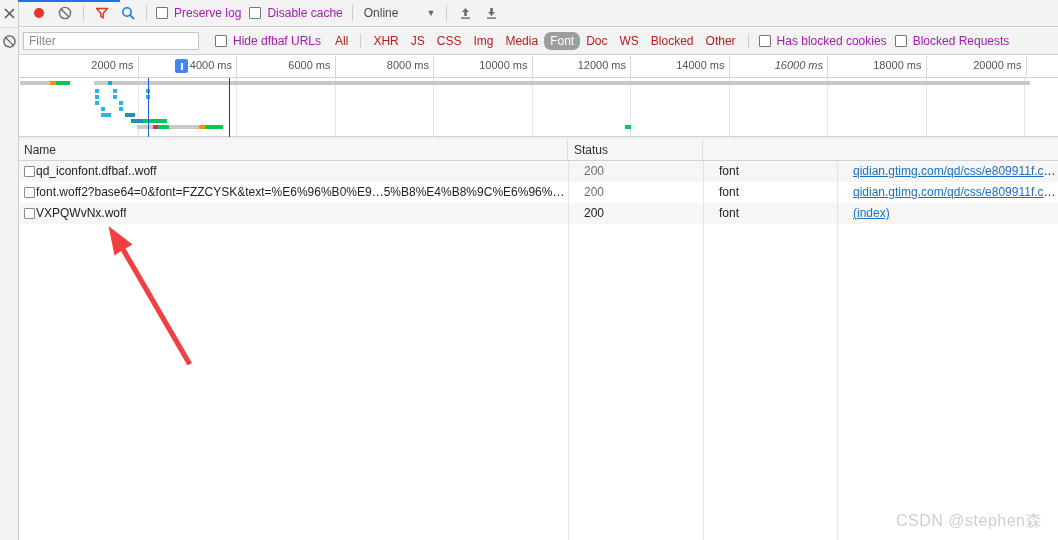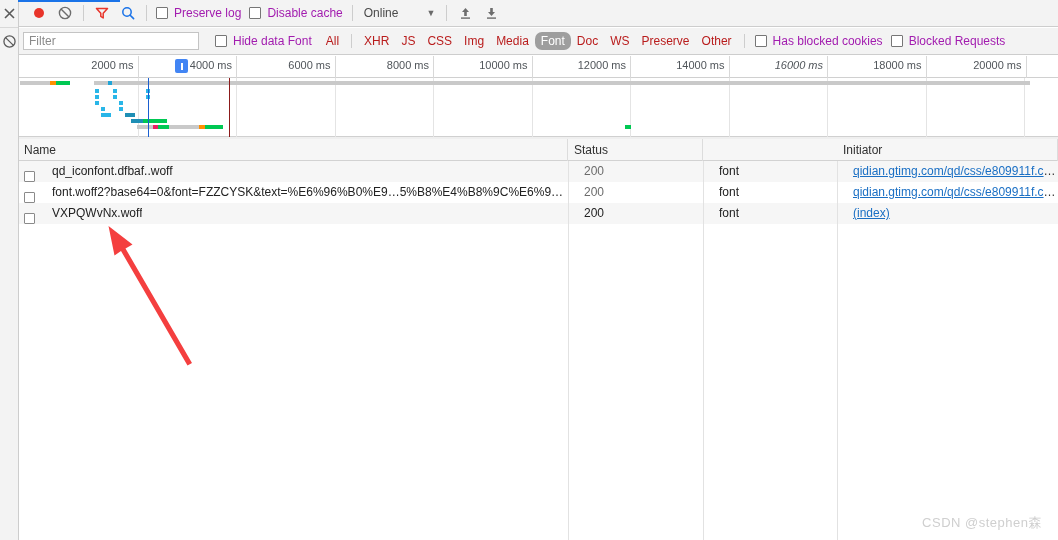--- a/index.html
+++ b/index.html
@@ -49,31 +49,31 @@
   .scrub i{display:block;width:2px;height:7px;background:#fff;}
   .ovfoot{position:absolute;left:18px;right:0;top:137px;height:9px;background:#efefef;border-bottom:1px solid #cdcdcd;}
 
   
   .thead{position:absolute;left:18px;right:0;top:139px;height:22px;background:#f6f6f6;border-bottom:1px solid #d2d2d2;box-sizing:border-box;}
   .th{position:absolute;top:0;height:22px;line-height:22px;font-size:12px;color:#303030;padding-left:6px;box-sizing:border-box;border-right:1px solid #dcdcdc;white-space:nowrap;overflow:hidden;}
   .tbody{position:absolute;left:18px;right:0;top:161px;bottom:0;background:#fff;}
   .row{position:absolute;left:0;right:0;height:21px;}
   .row.alt{background:#f6f6f6;}
   .cell{position:absolute;top:0;height:21px;line-height:21px;font-size:12px;padding-left:6px;box-sizing:border-box;white-space:nowrap;overflow:hidden;text-overflow:ellipsis;}
-  .c-name{color:#222;display:flex;align-items:flex-end;gap:17px;}
+  .c-name{color:#222;display:flex;align-items:center;gap:1px;}
   .c-status{color:#6b6b6b;}
   .c-status.dark{color:#222;}
   .c-type{color:#222;}
   .c-init a{color:#1a6fc4;text-decoration:underline;}
   .rowcb{width:11px;height:11px;border:1px solid #8a8a8a;background:#fff;border-radius:1px;flex:0 0 auto;box-sizing:border-box;}
   .vgrid{position:absolute;top:0;bottom:0;width:1px;background:#e2e2e2;}
 
   
   .arrow{position:absolute;left:95px;top:215px;pointer-events:none;}
-  .wm{position:absolute;right:16px;bottom:8px;font-size:13px;color:#cfcfcf;letter-spacing:.5px;white-space:nowrap;}
+  .wm{position:absolute;right:16px;bottom:8px;font-size:16px;color:#cfcfcf;letter-spacing:.5px;white-space:nowrap;}
 </style>
 </head>
 <body>
 
 <div id="app">
 
   <div class="rail">
     <div class="rail-btn r1">
       <svg width="11" height="11" viewBox="0 0 11 11">
           <path d="M1 1 L10 10 M10 1 L1 10" stroke="#5a5a5a" stroke-width="1.6" fill="none"></path>
@@ -142,34 +142,34 @@
     </div>
   </div>
 
   <div class="toolbar t2">
     <div class="filterbox">
       <span>Filter</span>
     </div>
     <div style="width:12px"></div>
     <label class="cbl">
       <span class="cb"></span>
-      <span>Hide data Font</span>
+      <span>Hide dfbaf URLs</span>
     </label>
     <div style="width:4px"></div>
     <div class="ftype">All</div>
     <div class="fsep"></div>
     <div class="ftype">XHR</div>
     <div class="ftype">JS</div>
     <div class="ftype">CSS</div>
     <div class="ftype">Img</div>
     <div class="ftype">Media</div>
     <div class="ftype active">Font</div>
     <div class="ftype">Doc</div>
     <div class="ftype">WS</div>
-    <div class="ftype">Preserve</div>
+    <div class="ftype">Blocked</div>
     <div class="ftype">Other</div>
     <div class="fsep"></div>
     <label class="cbl">
       <span class="cb"></span>
       <span>Has blocked cookies</span>
     </label>
     <label class="cbl">
       <span class="cb"></span>
       <span>Blocked Requests</span>
     </label>
@@ -253,21 +253,20 @@
       <div class="ovline" style="left: 211px; background: rgb(139, 26, 26);"></div>
       <div class="scrub" style="left: 157px;">
         <i></i>
       </div>
     </div>
   <div class="ovfoot"></div>
 
   <div class="thead" id="thead">
       <div class="th" style="left: 0px; width: 550px;">Name</div>
       <div class="th" style="left: 550px; width: 135px;">Status</div>
-      <div class="th" style="left: 819px; width: 221px;">Initiator</div>
     </div>
 
   <div class="tbody" id="tbody">
       <div class="row alt" style="top: 0px;">
         <div class="cell c-name" style="left: 0px; width: 550px;">
           <span class="rowcb"></span>
           <span style="overflow: hidden; text-overflow: ellipsis; white-space: nowrap;">qd_iconfont.dfbaf..woff</span>
         </div>
         <div class="cell c-status" style="left: 550px; width: 135px; padding-left: 16px;">200</div>
         <div class="cell c-type" style="left: 685px; width: 134px; padding-left: 16px;">font</div>

